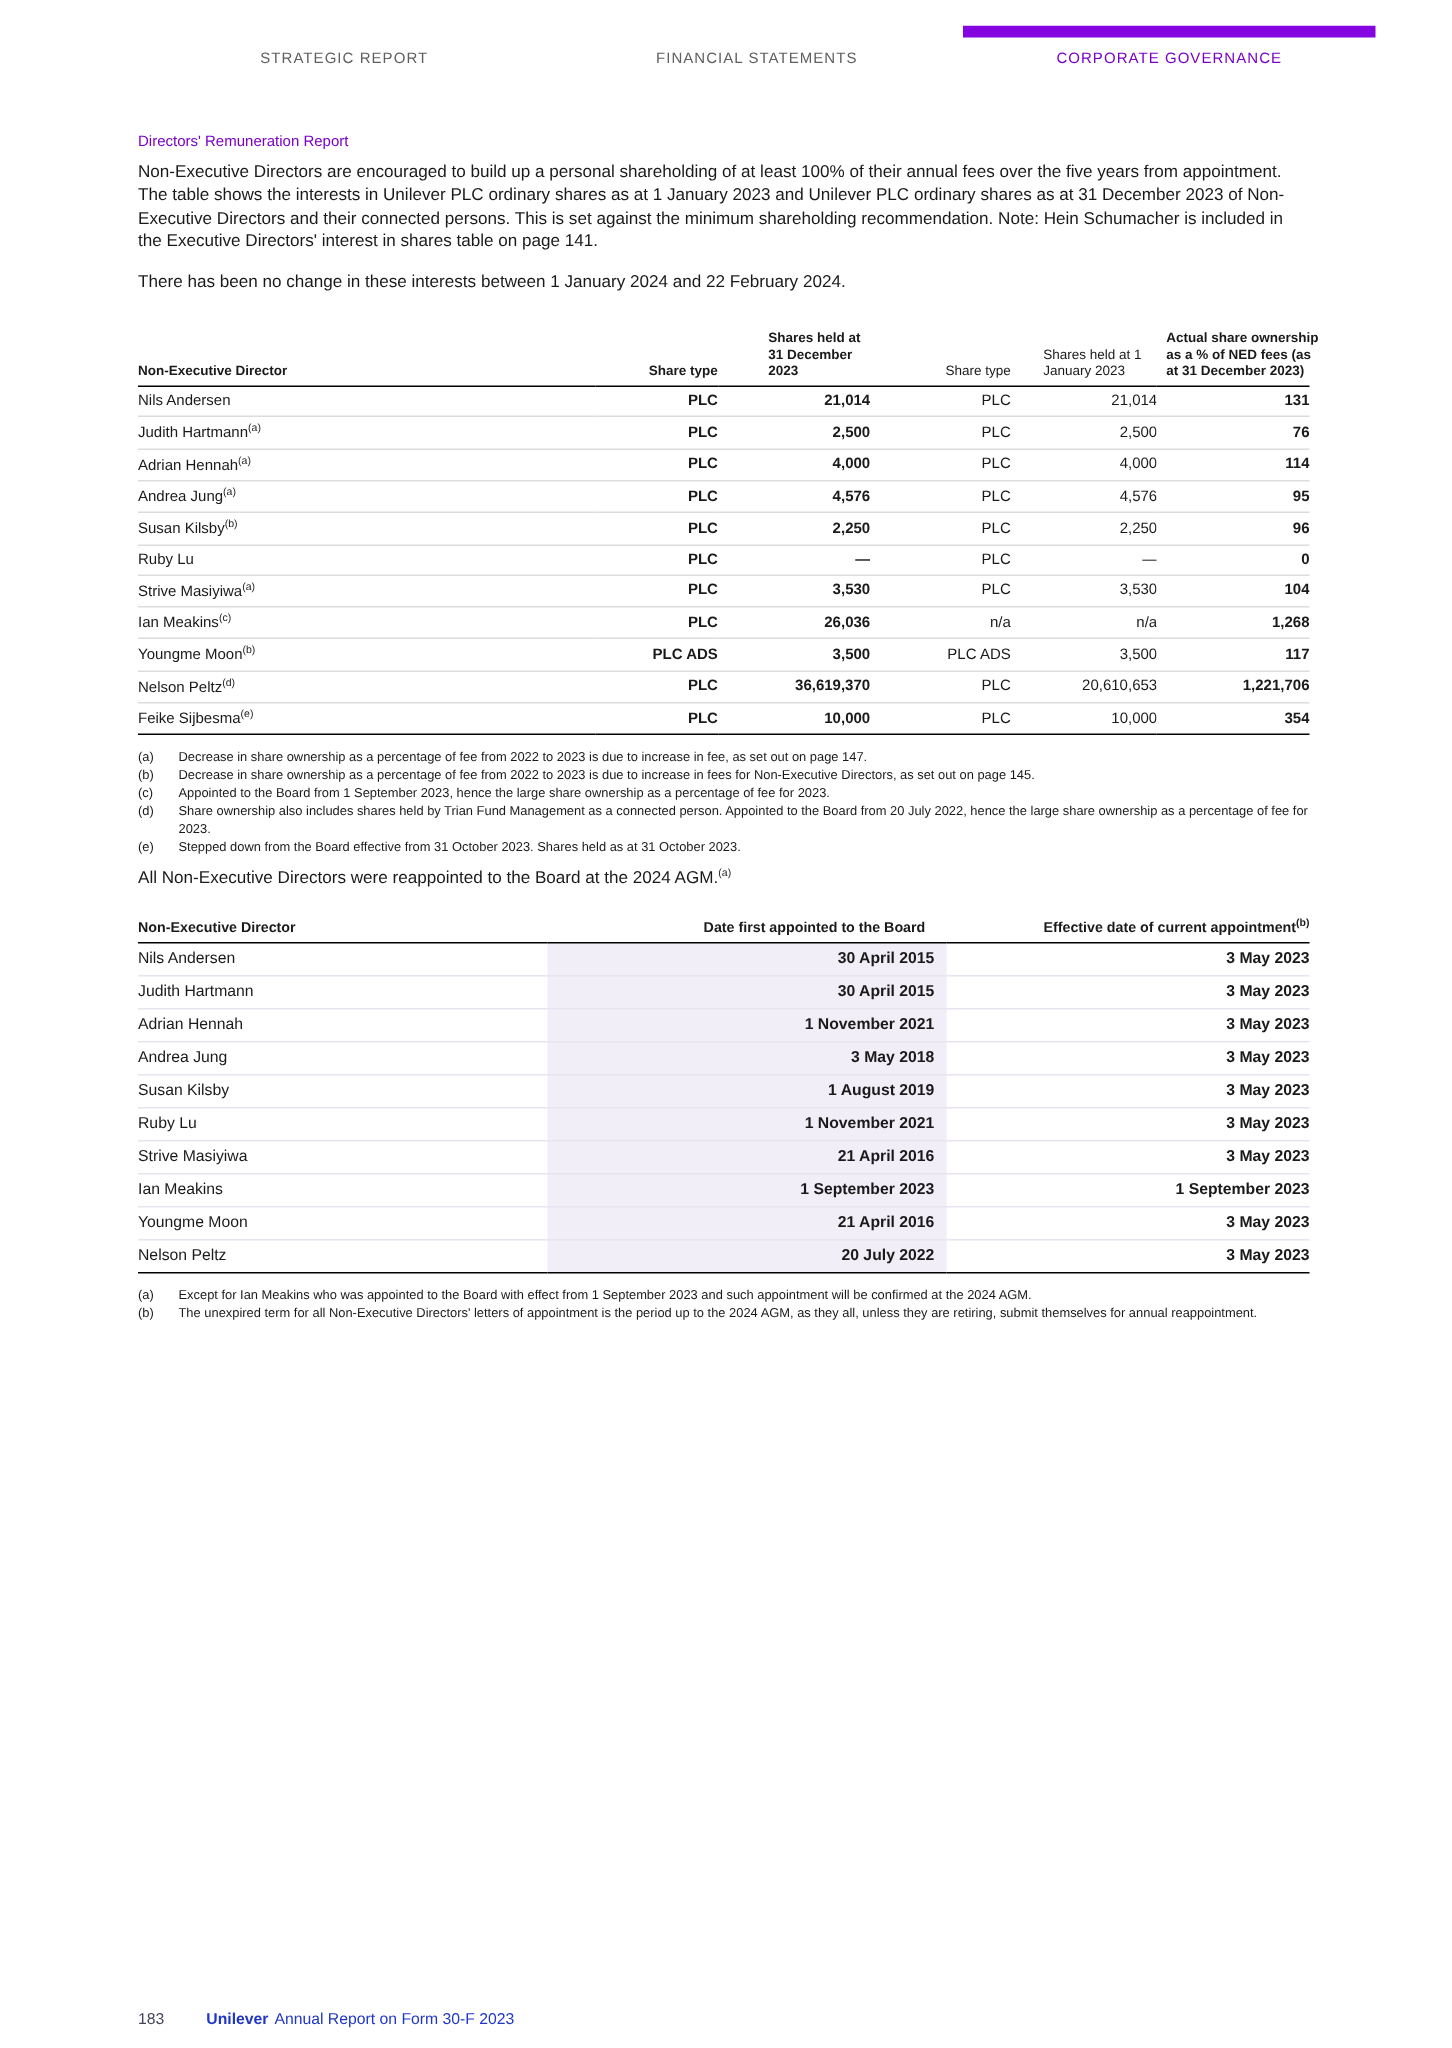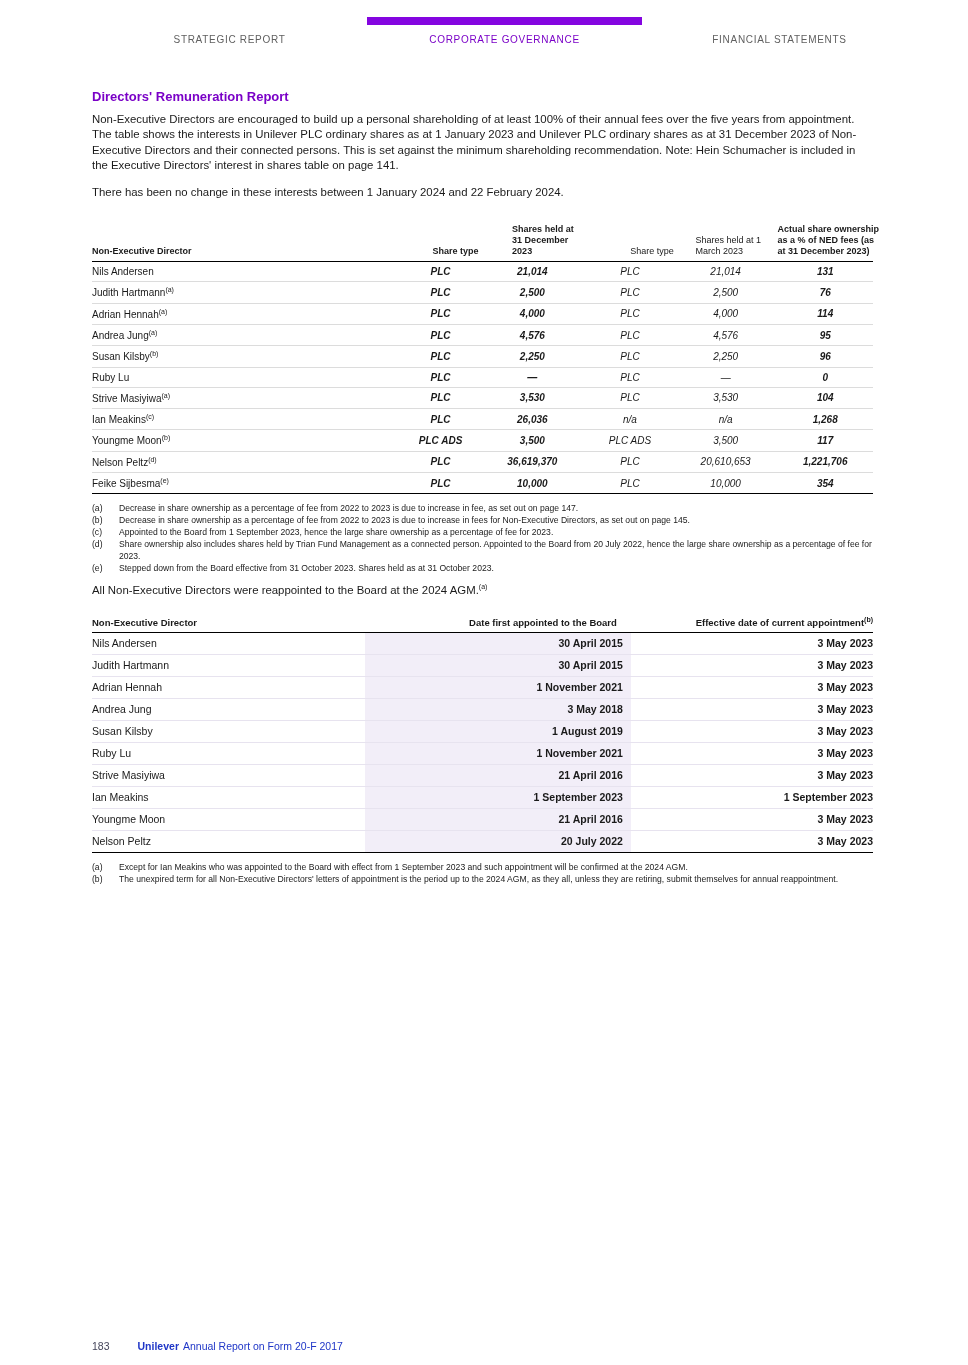--- a/index.html
+++ b/index.html
@@ -21,21 +21,21 @@
   }
   
   .tabs { display:flex; padding-left:70px; }
   .tab { width:275px; text-align:center; position:relative; padding-top:17px;
          font-size:10px; letter-spacing:.7px; color:#606060; cursor:default; }
   .tab.active { color:var(--purple); }
   .tab .tab-bar { position:absolute; top:0; left:0; right:0; height:8px; background:var(--purple-bar); }
 
   .content { padding:0 73px 0 70px; }
 
-  .report-title { margin-top:44px; font-size:13px; font-weight:700; color:var(--purple); }
+  .report-title { margin-top:44px; font-size:10px; font-weight:400; color:var(--purple); }
 
   .section-heading { font-size:13px; font-weight:400; color:var(--purple); }
   .sh1 { margin-top:90px; }
   .sh2 { margin-top:26px; }
 
   .body-text { font-size:11.4px; line-height:1.34; margin-top:8px; color:#1a1a1a; }
   .body-text sup { font-size:7px; }
 
   
   table { width:100%; border-collapse:collapse; table-layout:fixed; }
@@ -44,21 +44,21 @@
                  font-size:9px; padding:2px 0 4px 6px; line-height:1.22; }
   .t1 thead th.left { text-align:left; padding-left:0; }
   .t1 thead th.right { text-align:right; }
   .t1 th .narrow { display:inline-block; text-align:left; }
   .t1 th .w68 { width:68px; }
   .t1 th .w76 { width:76px; }
   .t1 th .w102 { width:102px; }
   .t1 td { padding:4px 0 4px 6px; border-bottom:1px solid #dcdcdc; white-space:nowrap; overflow:hidden; }
   .t1 tbody tr:last-child td { border-bottom:1px solid #000; }
   .t1 td.c-name { padding-left:0; text-align:left; }
-  .t1 td.num { text-align:center;font-style:italic; }
+  .t1 td.num { text-align:right; }
   .bold { font-weight:bold; }
   td sup, .c-name sup { font-size:7px; }
 
   
   .footnotes { margin-top:8px; display:grid; grid-template-columns:27px 1fr;
                font-size:8.6px; line-height:1.4; column-gap:0; color:#1a1a1a; }
   .footnotes .fn-label { }
   .footnotes .fn-text { }
 
   
@@ -80,22 +80,22 @@
   .footer .brand { color:var(--blue); font-weight:bold; margin-right:4px; }
   .footer .rest { color:var(--blue); }
 </style>
 </head>
 <body>
 
 <div class="page">
 
   <div class="tabs" id="tabs">
       <div class="tab"><span>STRATEGIC REPORT</span></div>
+      <div class="tab"><span>FINANCIAL STATEMENTS</span></div>
       <div class="tab active"><div class="tab-bar"></div><span>CORPORATE GOVERNANCE</span></div>
-      <div class="tab"><span>FINANCIAL STATEMENTS</span></div>
     </div>
 
   <div class="content">
     <div class="report-title">Directors' Remuneration Report</div>
 
     <p class="body-text">Non-Executive Directors are encouraged to build up a personal shareholding of at least 100% of their annual fees over the five years from appointment. The table shows the interests in Unilever PLC ordinary shares as at 1 January 2023 and Unilever PLC ordinary shares as at 31 December 2023 of Non-Executive Directors and their connected persons. This is set against the minimum shareholding recommendation. Note: Hein Schumacher is included in the Executive Directors' interest in shares table on page 141.</p>
     <p class="body-text" style="margin-top:12px">There has been no change in these interests between 1 January 2024 and 22 February 2024.</p>
 
     <table class="t1">
       <colgroup>
@@ -105,21 +105,21 @@
         <col style="width:12%">
           <col style="width:12.5%">
           <col style="width:13%">
       </colgroup>
       <thead>
         <tr>
           <th class="left bold">Non-Executive Director</th>
           <th class="right bold">Share type</th>
           <th class="right bold"><span class="narrow w68">Shares held at 31 December 2023</span></th>
           <th class="right" style="font-weight:400">Share type</th>
-          <th class="right" style="font-weight:400"><span class="narrow w76">Shares held at 1 March 2023</span></th>
+          <th class="right" style="font-weight:400"><span class="narrow w76">Shares held at 1 January 2023</span></th>
           <th class="right bold"><span class="narrow w102">Actual share ownership as a % of NED fees (as at 31 December 2023)</span></th>
         </tr>
       </thead>
       <tbody id="t1-body">
           <tr>
             <td class="c-name">Nils Andersen</td>
             <td class="num bold">PLC</td>
             <td class="num bold">21,014</td>
             <td class="num">PLC</td>
             <td class="num">21,014</td>
@@ -294,16 +294,16 @@
         <span class="fn-label">(a)</span>
         <span class="fn-text">Except for Ian Meakins who was appointed to the Board with effect from 1 September 2023 and such appointment will be confirmed at the 2024 AGM.</span>
         <span class="fn-label">(b)</span>
         <span class="fn-text">The unexpired term for all Non-Executive Directors' letters of appointment is the period up to the 2024 AGM, as they all, unless they are retiring, submit themselves for annual reappointment.</span>
       </div>
   </div>
 
   <div class="footer">
     <span class="pagenum">183</span>
     <span class="brand">Unilever</span>
-    <span class="rest">Annual Report on Form 20-F 2017</span>
+    <span class="rest">Annual Report on Form 30-F 2023</span>
   </div>
 
 </div>
 
 </body></html>

